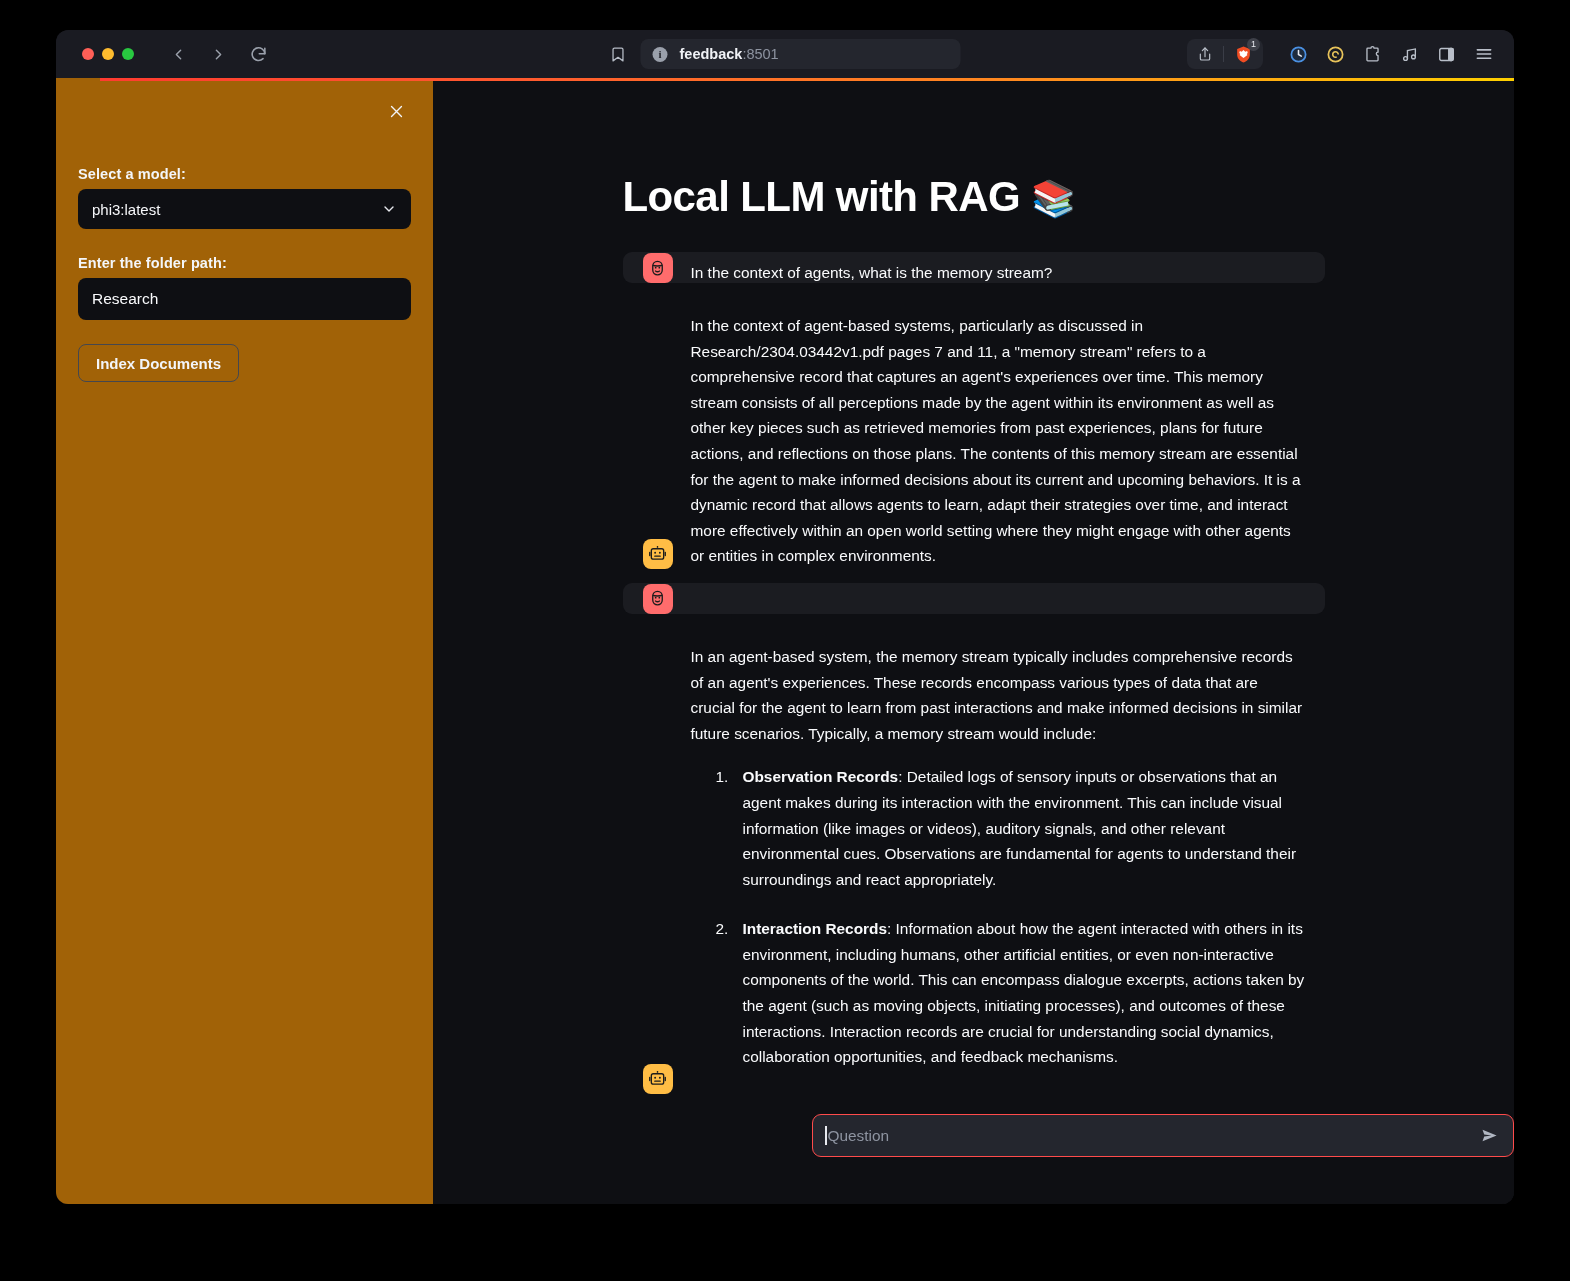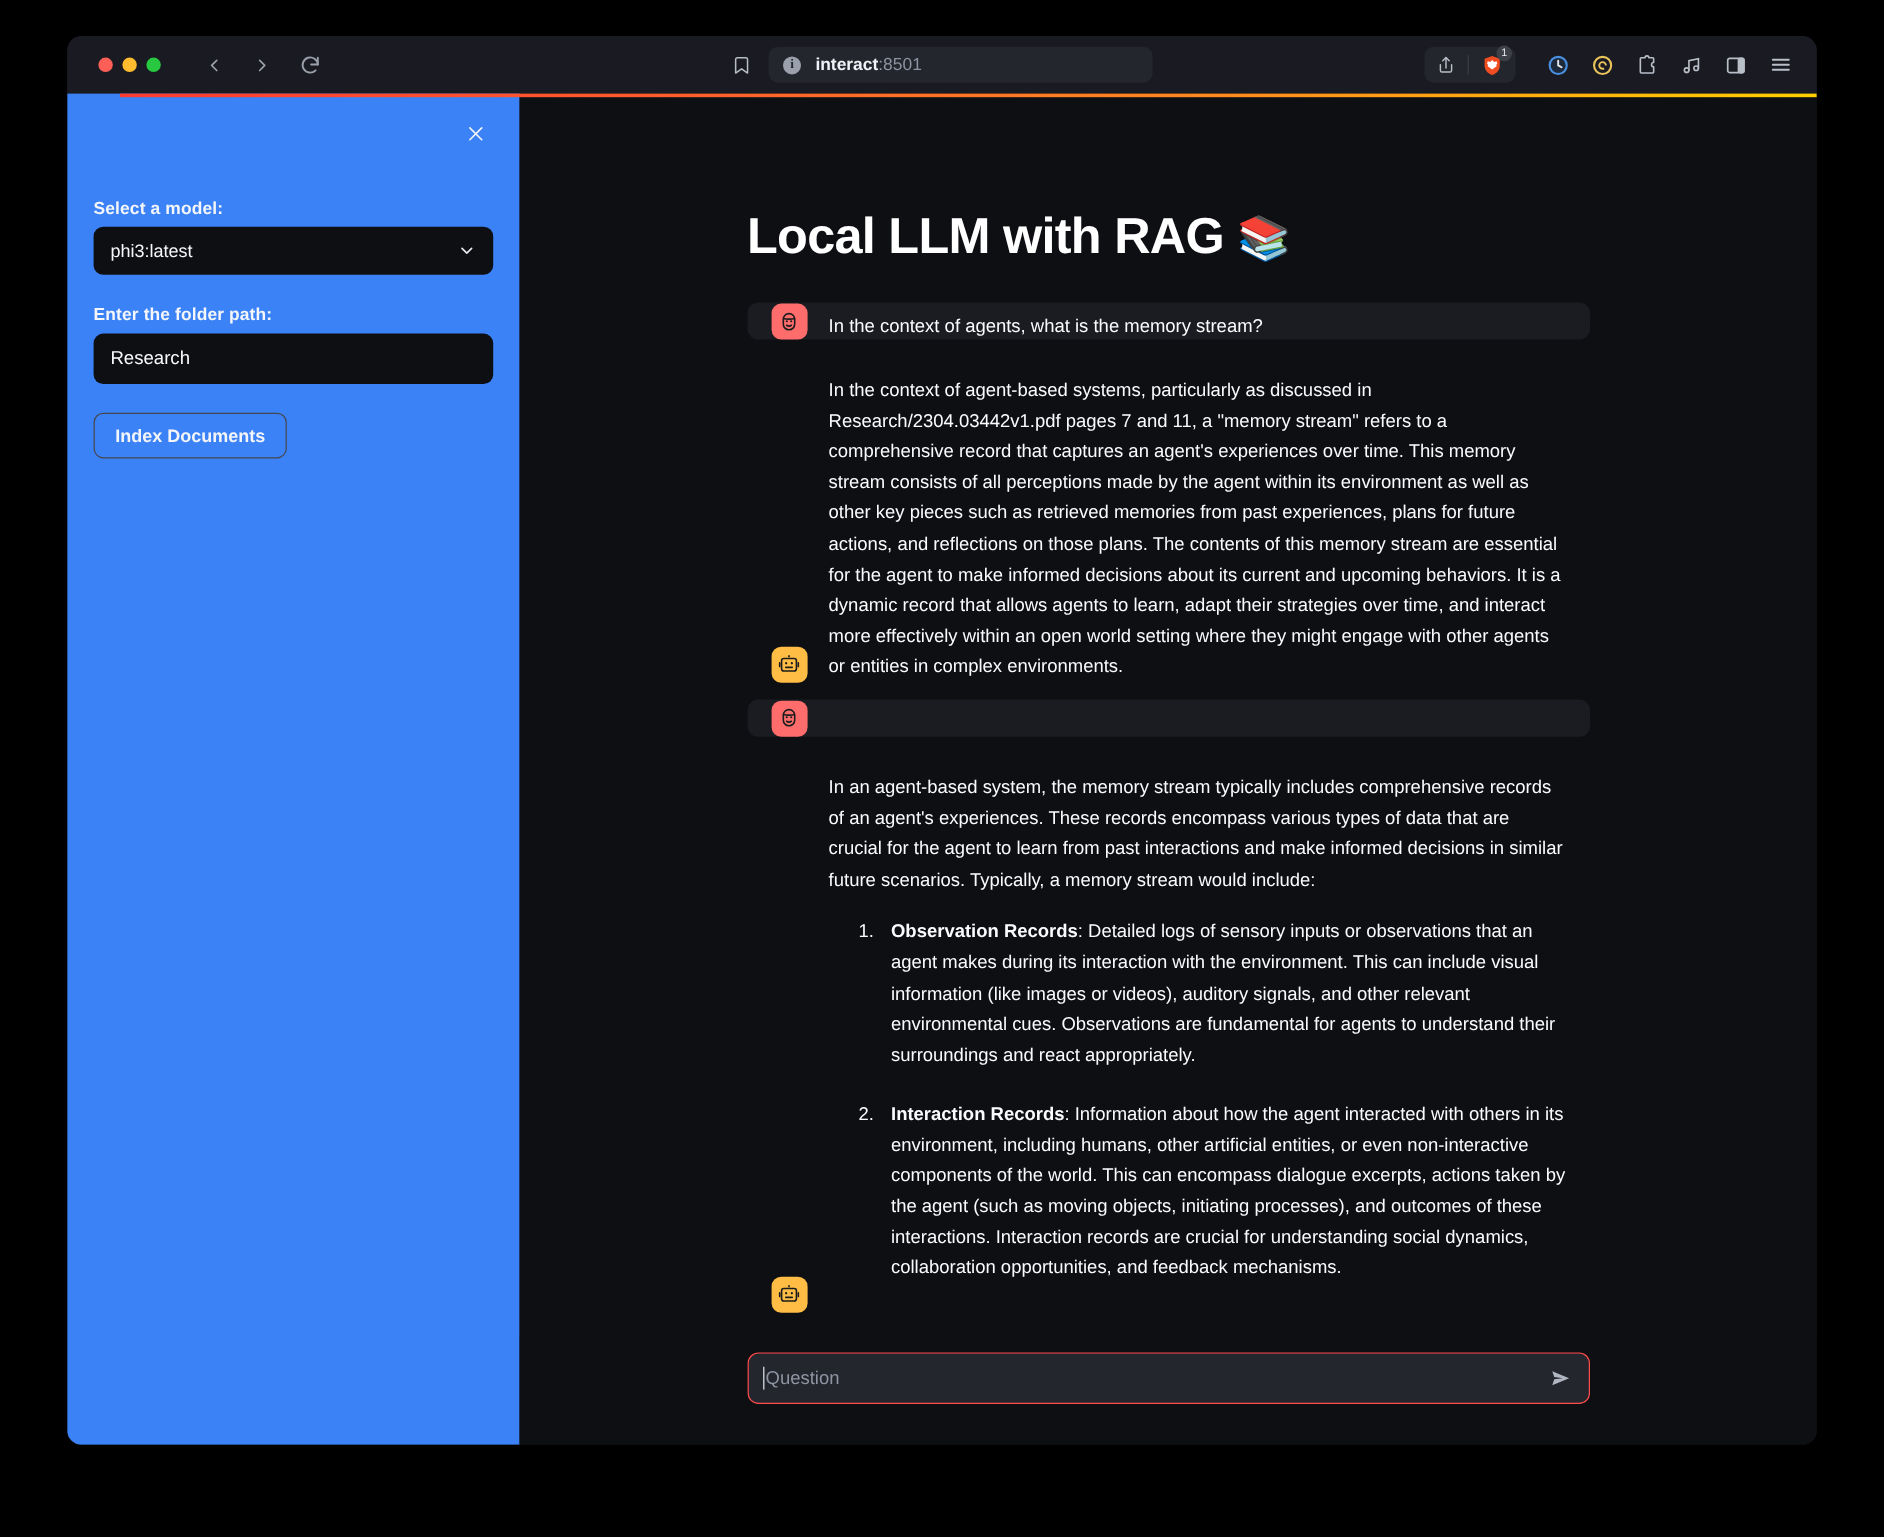--- a/index.html
+++ b/index.html
@@ -109,21 +109,21 @@
   .viewport {
     position: relative;
     height: 1126px;
     display: flex;
     background: #0e0f13;
   }
 
   
   .sidebar {
     width: 377px;
-    background: #3b82f6;
+    background: #a16207;
     flex-shrink: 0;
     position: relative;
     padding: 0 22px;
   }
   .sidebar-close {
     position: absolute;
     top: 18px; right: 22px;
     width: 30px; height: 30px;
     display: flex; align-items: center; justify-content: center;
     color: #f2f4f8;
@@ -239,25 +239,25 @@
   .msg-body p { margin-bottom: 14px; }
   .msg-body p:last-child { margin-bottom: 0; }
   .msg-body ol { margin: 18px 0 0 42px; }
   .msg-body ol li { margin-bottom: 24px; padding-left: 10px; }
   .msg-body ol li::marker { color: #fafbfd; }
   .msg-body b { font-weight: bold; }
 
   
   .chat-dock {
     position: absolute;
-    left: 0; right: 0; bottom: 0;
+    left: 0; right: 0; bottom: 13px;
     height: 90px;
     background: #0e0f13;
     display: flex;
-    justify-content: center;
+    justify-content: flex-end;
     padding-top: 13px;
     z-index: 10;
   }
   .chat-input {
     width: 702px;
     height: 43px;
     background: #24262e;
     border: 1px solid #ff4b4b;
     border-radius: 9px;
     display: flex;
@@ -308,21 +308,21 @@
     </div>
 
     <div class="toolbar-center">
       <div class="bookmark-icon">
         <svg width="17" height="17" viewBox="0 0 24 24" fill="none" stroke="currentColor" stroke-width="1.8" stroke-linecap="round" stroke-linejoin="round">
             <path d="M19 21l-7-5-7 5V5a2 2 0 0 1 2-2h10a2 2 0 0 1 2 2z"></path>
           </svg>
       </div>
       <div class="urlbar">
         <span class="info-badge">i</span>
-        <span class="url-text"><span class="host">interact</span><span>:8501</span></span>
+        <span class="url-text"><span class="host">feedback</span><span>:8501</span></span>
       </div>
     </div>
 
     <div class="toolbar-right">
       <div class="share-group">
         <div class="ext-icon">
           <svg width="16" height="16" viewBox="0 0 24 24" fill="none" stroke="currentColor" stroke-width="1.8" stroke-linecap="round" stroke-linejoin="round">
               <path d="M12 16V3"></path>
               <polyline points="8 7 12 3 16 7"></polyline>
               <path d="M5 12v7a2 2 0 0 0 2 2h10a2 2 0 0 0 2-2v-7"></path>

